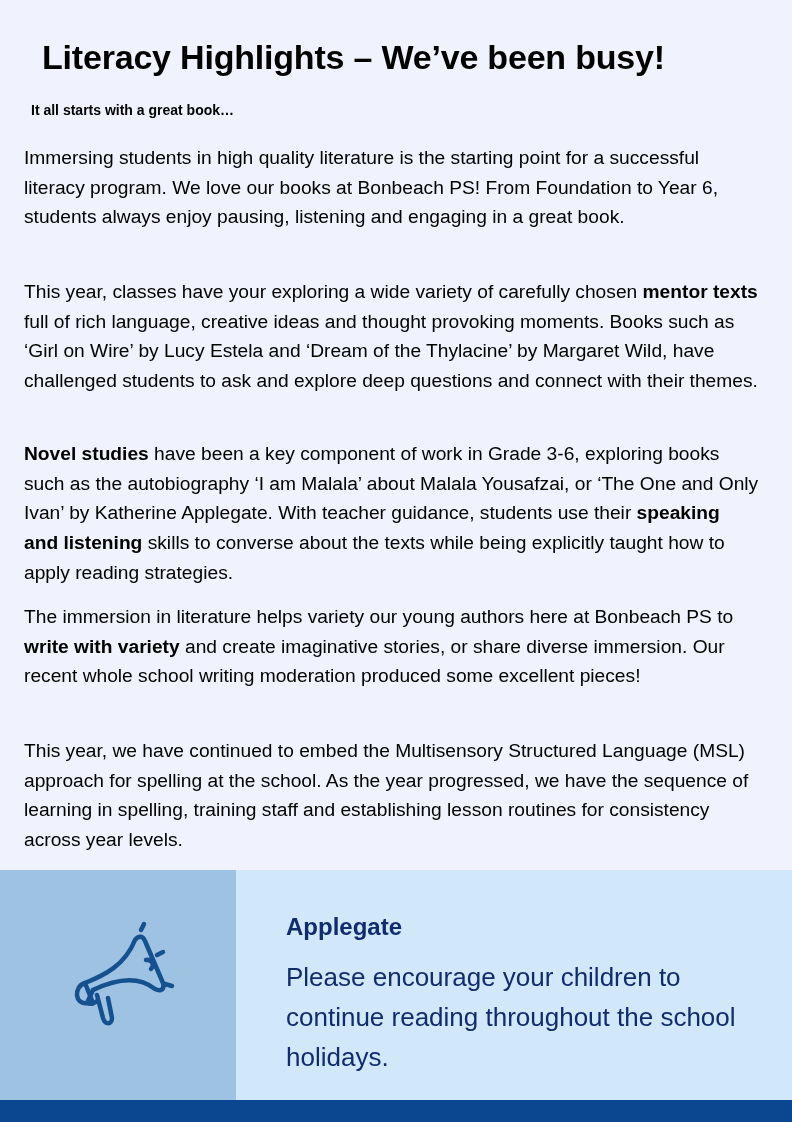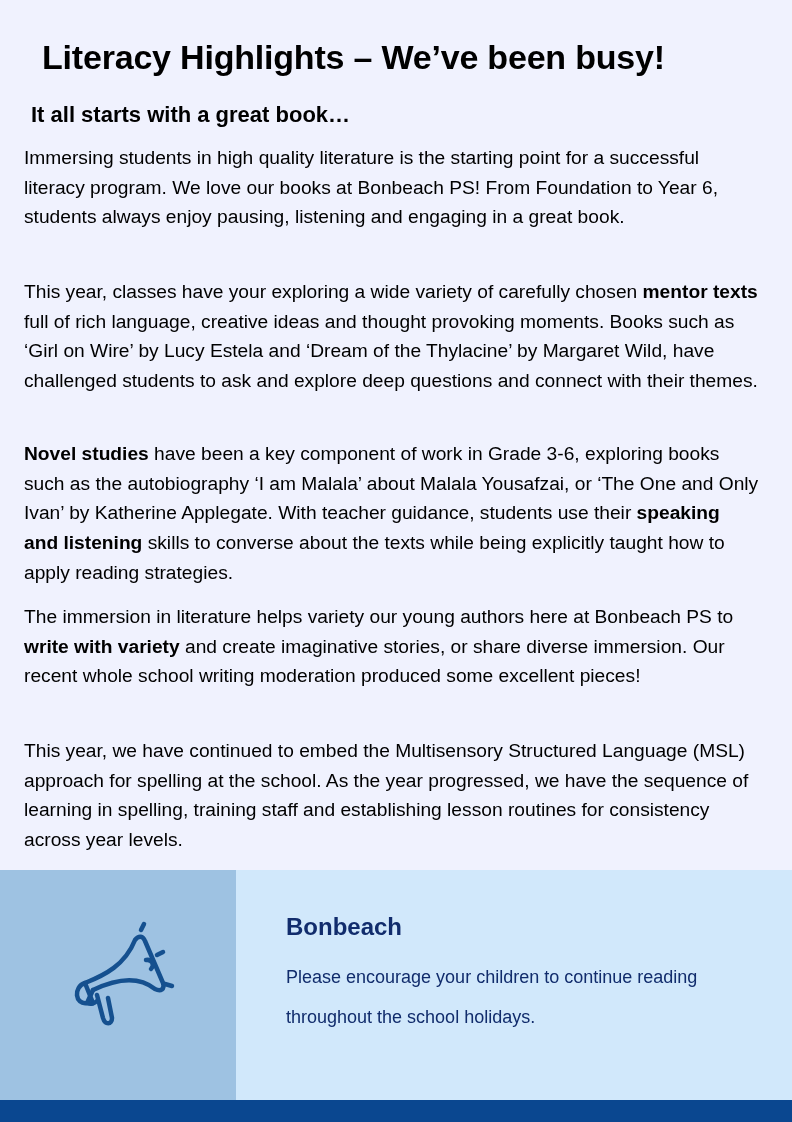--- a/index.html
+++ b/index.html
@@ -10,21 +10,21 @@
     color: #000;
     position: relative;
   }
   h1 {
     position: absolute; left: 31px; top: 27px; margin: 11px;
     font-size: 34px; font-weight: bold; letter-spacing: -0.2px;
     white-space: nowrap;
   }
   h2 {
     position: absolute; left: 31px; top: 102px; margin: 0;
-    font-size: 22px; font-weight: bold;
+    font-size: 14px; font-weight: bold;
   }
   .para {
     position: absolute; left: 24px; width: 735px; margin: 0;
     font-size: 19.2px; line-height: 29.7px;
   }
   .para b { font-weight: bold; }
   .p1 { top: 143px; }
   .p2 { top: 277px; }
   .p3 { top: 439px; }
   .p4 { top: 602px; }
@@ -33,21 +33,21 @@
   .callout { position: absolute; left: 0; top: 870px; width: 792px; height: 230px; }
   .callout-left { position: absolute; left: 0; top: 0; width: 236px; height: 230px; background: #9ec2e2; }
   .callout-right { position: absolute; left: 236px; top: 0; width: 556px; height: 230px; background: #d1e8fb; }
   .megaphone { position: absolute; left: 55px; top: 45px; width: 130px; height: 130px; }
   .callout-title {
     position: absolute; left: 50px; top: 43px; margin: 0;
     font-size: 24px; font-weight: bold; color: #112c6c;
   }
   .callout-text {
     position: absolute; left: 50px; top: 87px; width: 470px; margin: 0;
-    font-size: 18px; line-height: 40px; color: #112c6c;
+    font-size: 26px; line-height: 40px; color: #112c6c;
   }
   .footer-bar { position: absolute; left: 0; top: 1100px; width: 792px; height: 22px; background: #0a4790; }
 </style>
 </head>
 <body>
 
 <h1>Literacy Highlights – We’ve been busy!</h1>
 <h2>It all starts with a great book…</h2>
 
 <p class="para p1"><span>Immersing students in high quality literature is the starting point for a successful literacy program. We love our books at Bonbeach PS! From Foundation to Year 6, students always enjoy pausing, listening and engaging in a great book.</span></p>
@@ -69,18 +69,18 @@
       <path d="M42 80 L 48 103 C 50 110, 57 110, 57 103 L 53 83"></path>
 
       <path d="M91 45 C 97 44, 100 50, 96 54"></path>
 
       <path d="M86 15 L 89 9"></path>
       <path d="M102 40 L 108 37"></path>
       <path d="M110 69 L 117 71"></path>
     </svg>
   </div>
   <div class="callout-right">
-    <h3 class="callout-title">Bonbeach</h3>
+    <h3 class="callout-title">Applegate</h3>
     <p class="callout-text">Please encourage your children to continue reading throughout the school holidays.</p>
   </div>
 </div>
 
 <div class="footer-bar"></div>
 
 </body></html>

